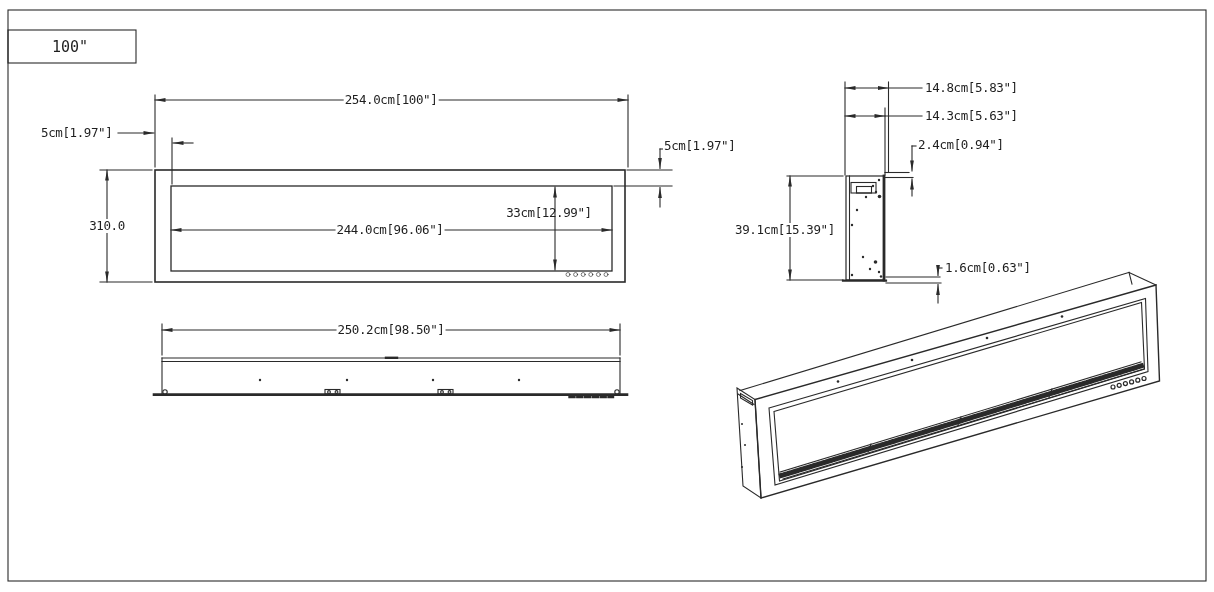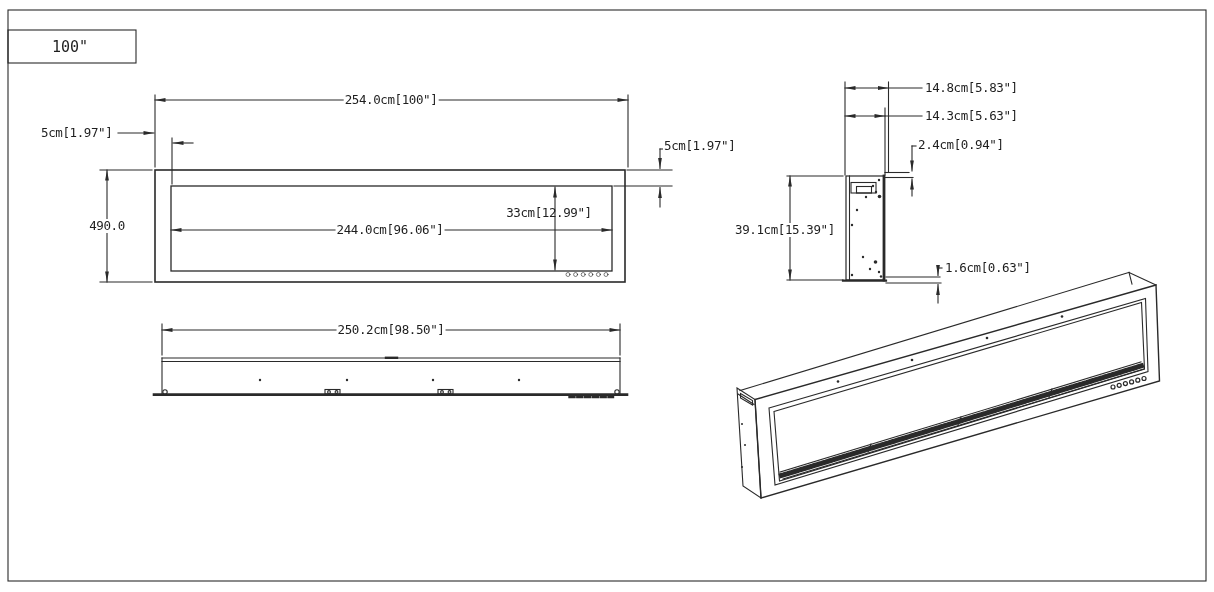--- a/index.html
+++ b/index.html
@@ -195,21 +195,21 @@
       </g>
     </g>
   </g>
 </svg>
 
 <div class="title-label">100"</div>
 
 <div class="dim c" style="left:391px;top:93px">254.0cm[100"]</div>
 <div class="dim" style="left:40px;top:126px">5cm[1.97"]</div>
 <div class="dim" style="left:663px;top:139px">5cm[1.97"]</div>
-<div class="dim c" style="left:107px;top:219px">490.0</div>
+<div class="dim c" style="left:107px;top:219px">310.0</div>
 <div class="dim c" style="left:390px;top:223px">244.0cm[96.06"]</div>
 <div class="dim c nobg" style="left:549px;top:206px">33cm[12.99"]</div>
 <div class="dim c" style="left:391px;top:323px">250.2cm[98.50"]</div>
 <div class="dim" style="left:924px;top:81px">14.8cm[5.83"]</div>
 <div class="dim" style="left:924px;top:109px">14.3cm[5.63"]</div>
 <div class="dim" style="left:917px;top:138px">2.4cm[0.94"]</div>
 <div class="dim c" style="left:785px;top:223px">39.1cm[15.39"]</div>
 <div class="dim" style="left:944px;top:261px">1.6cm[0.63"]</div>
 
 </div>

